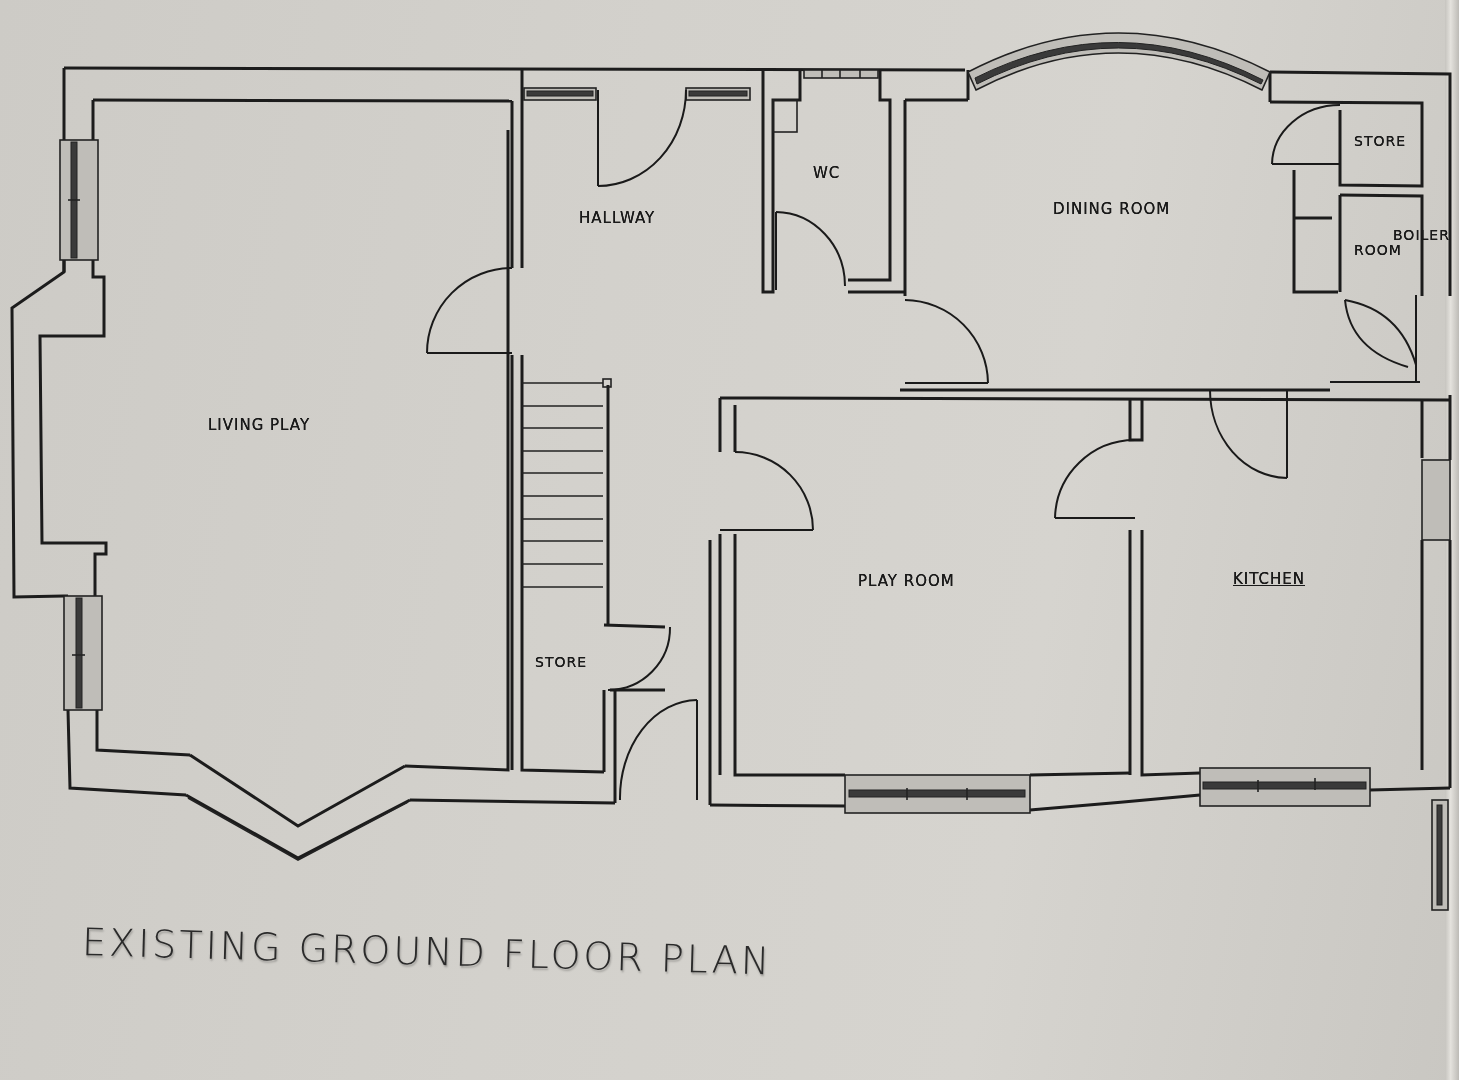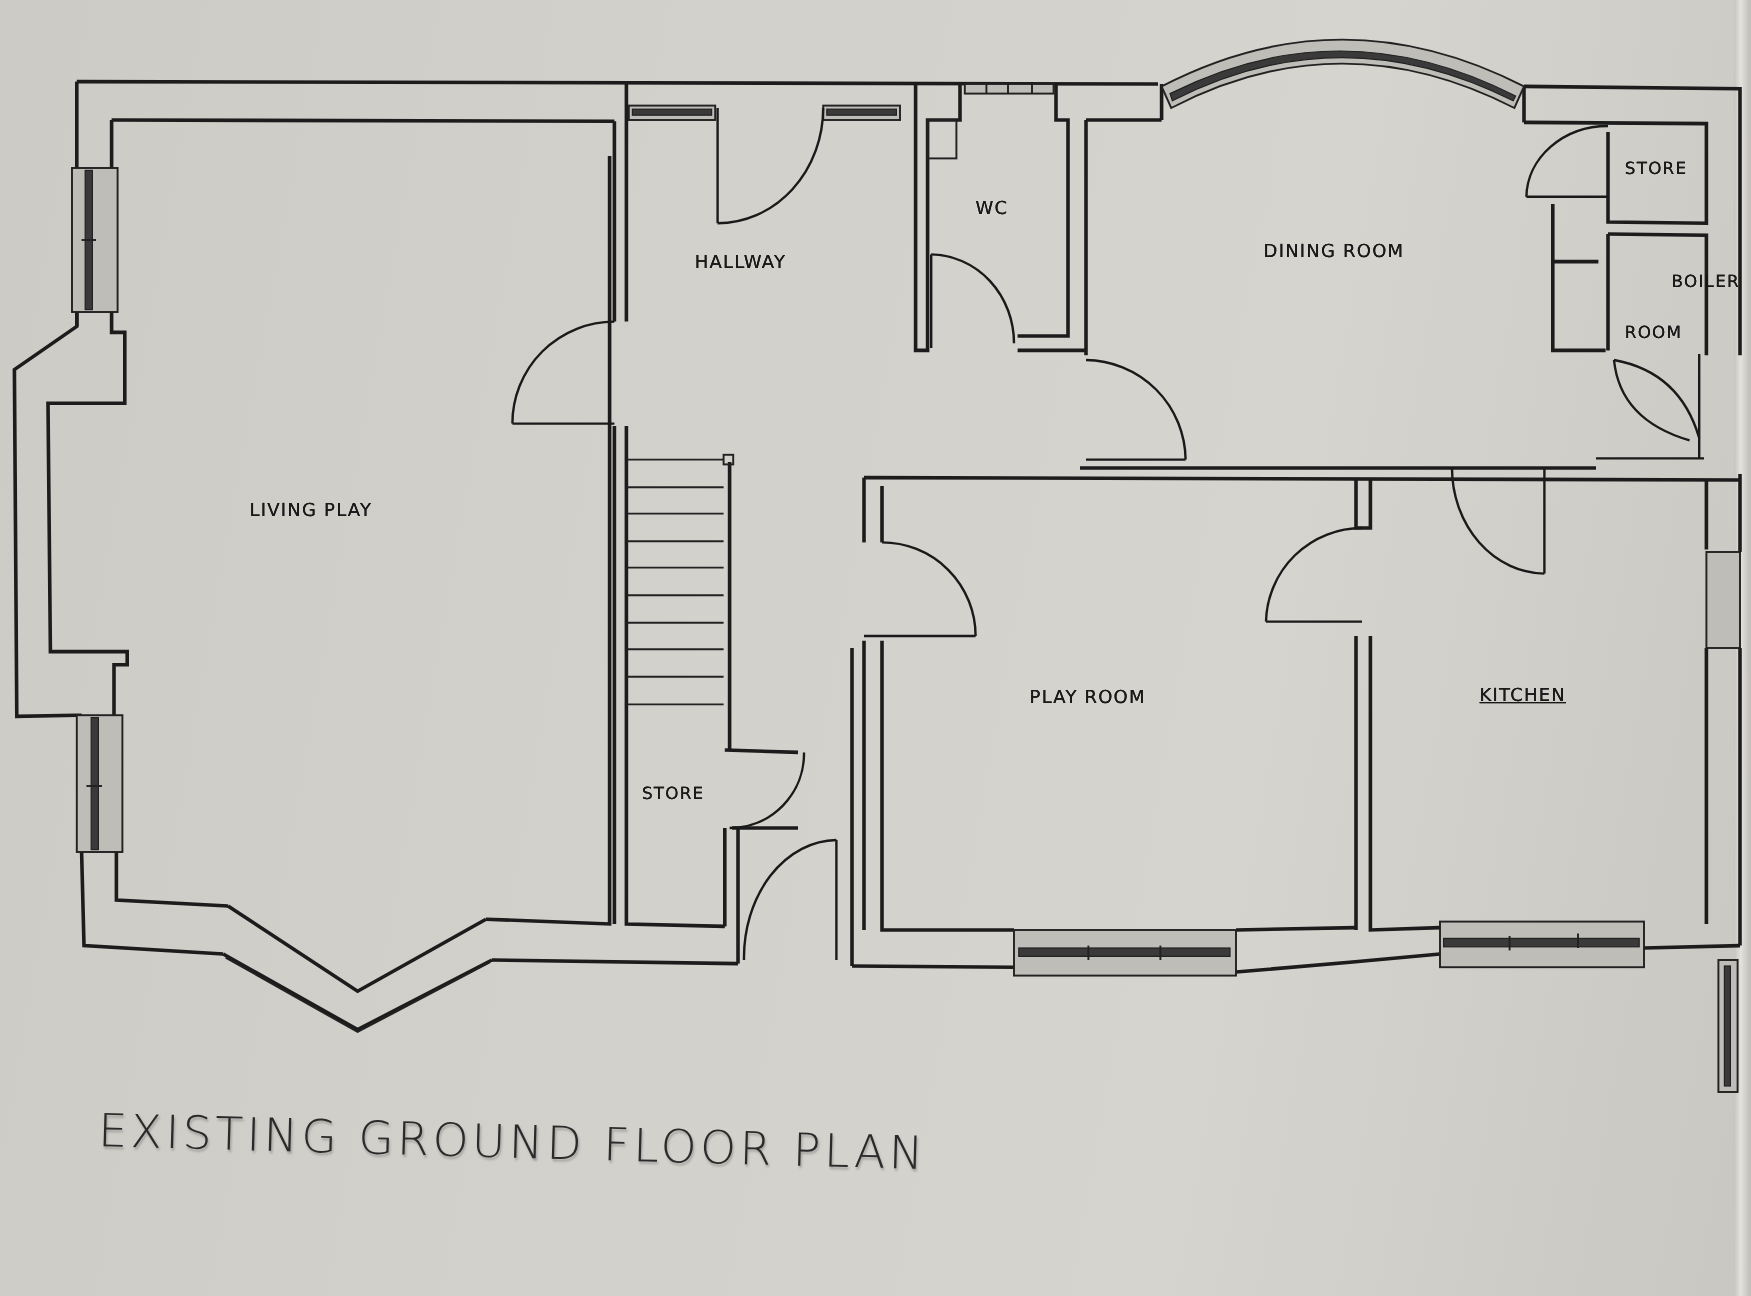--- a/index.html
+++ b/index.html
@@ -210,18 +210,18 @@
     <rect class="wincore" x="1437" y="805" width="5" height="100"></rect>
   </g>
 </svg>
 
 <div class="label room" style="left:208px; top:416px;">LIVING PLAY</div>
 <div class="label room" style="left:579px; top:209px;">HALLWAY</div>
 <div class="label room" style="left:813px; top:164px;">WC</div>
 <div class="label room" style="left:1053px; top:200px;">DINING ROOM</div>
 <div class="label room-sm" style="left:1354px; top:134px;">STORE</div>
 <div class="label room-sm" style="left:1354px; top:228px;margin-left:39px;">BOILER</div>
-<div class="label room-sm" style="left:1354px; top:243px;margin-top:28px;">ROOM</div>
+<div class="label room-sm" style="left:1354px; top:243px;">ROOM</div>
 <div class="label room" style="left:858px; top:572px;">PLAY ROOM</div>
 <div class="label room" style="left:1233px; top:570px;text-decoration:underline;">KITCHEN</div>
 <div class="label room-sm" style="left:535px; top:655px;">STORE</div>
 
 <div class="label title" style="left:82px; top:920px;">EXISTING GROUND FLOOR PLAN</div>
 
 </body></html>

